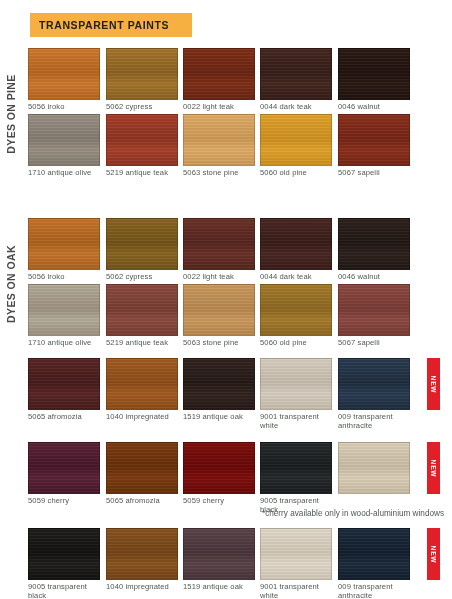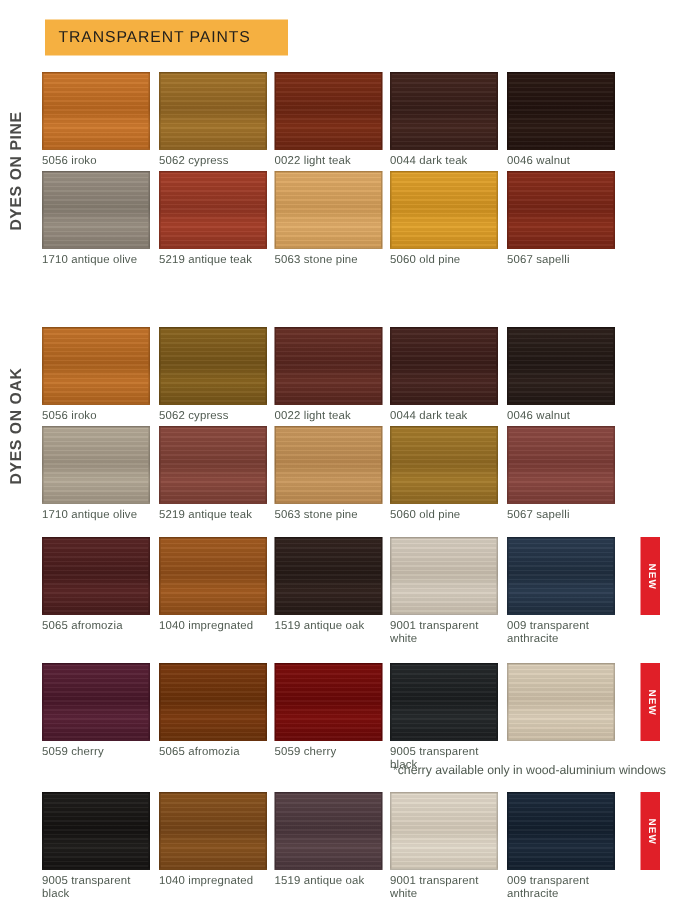--- a/index.html
+++ b/index.html
@@ -15,21 +15,21 @@
   .header-badge {
     position: absolute;
     left: 30px; top: 13px;
     width: 162px; height: 24px;
     background: #f5b041;
     display: flex; align-items: center;
     padding-left: 9px;
   }
   .header-badge span {
     font-size: 10.5px;
-    font-weight: normal;
+    font-weight: bold;
     letter-spacing: 0.6px;
     color: #23201c;
   }
 
   
   .side-label {
     position: absolute;
     left: 0; width: 22px;
     display: flex; align-items: center; justify-content: center;
     color: #4a4a48;

